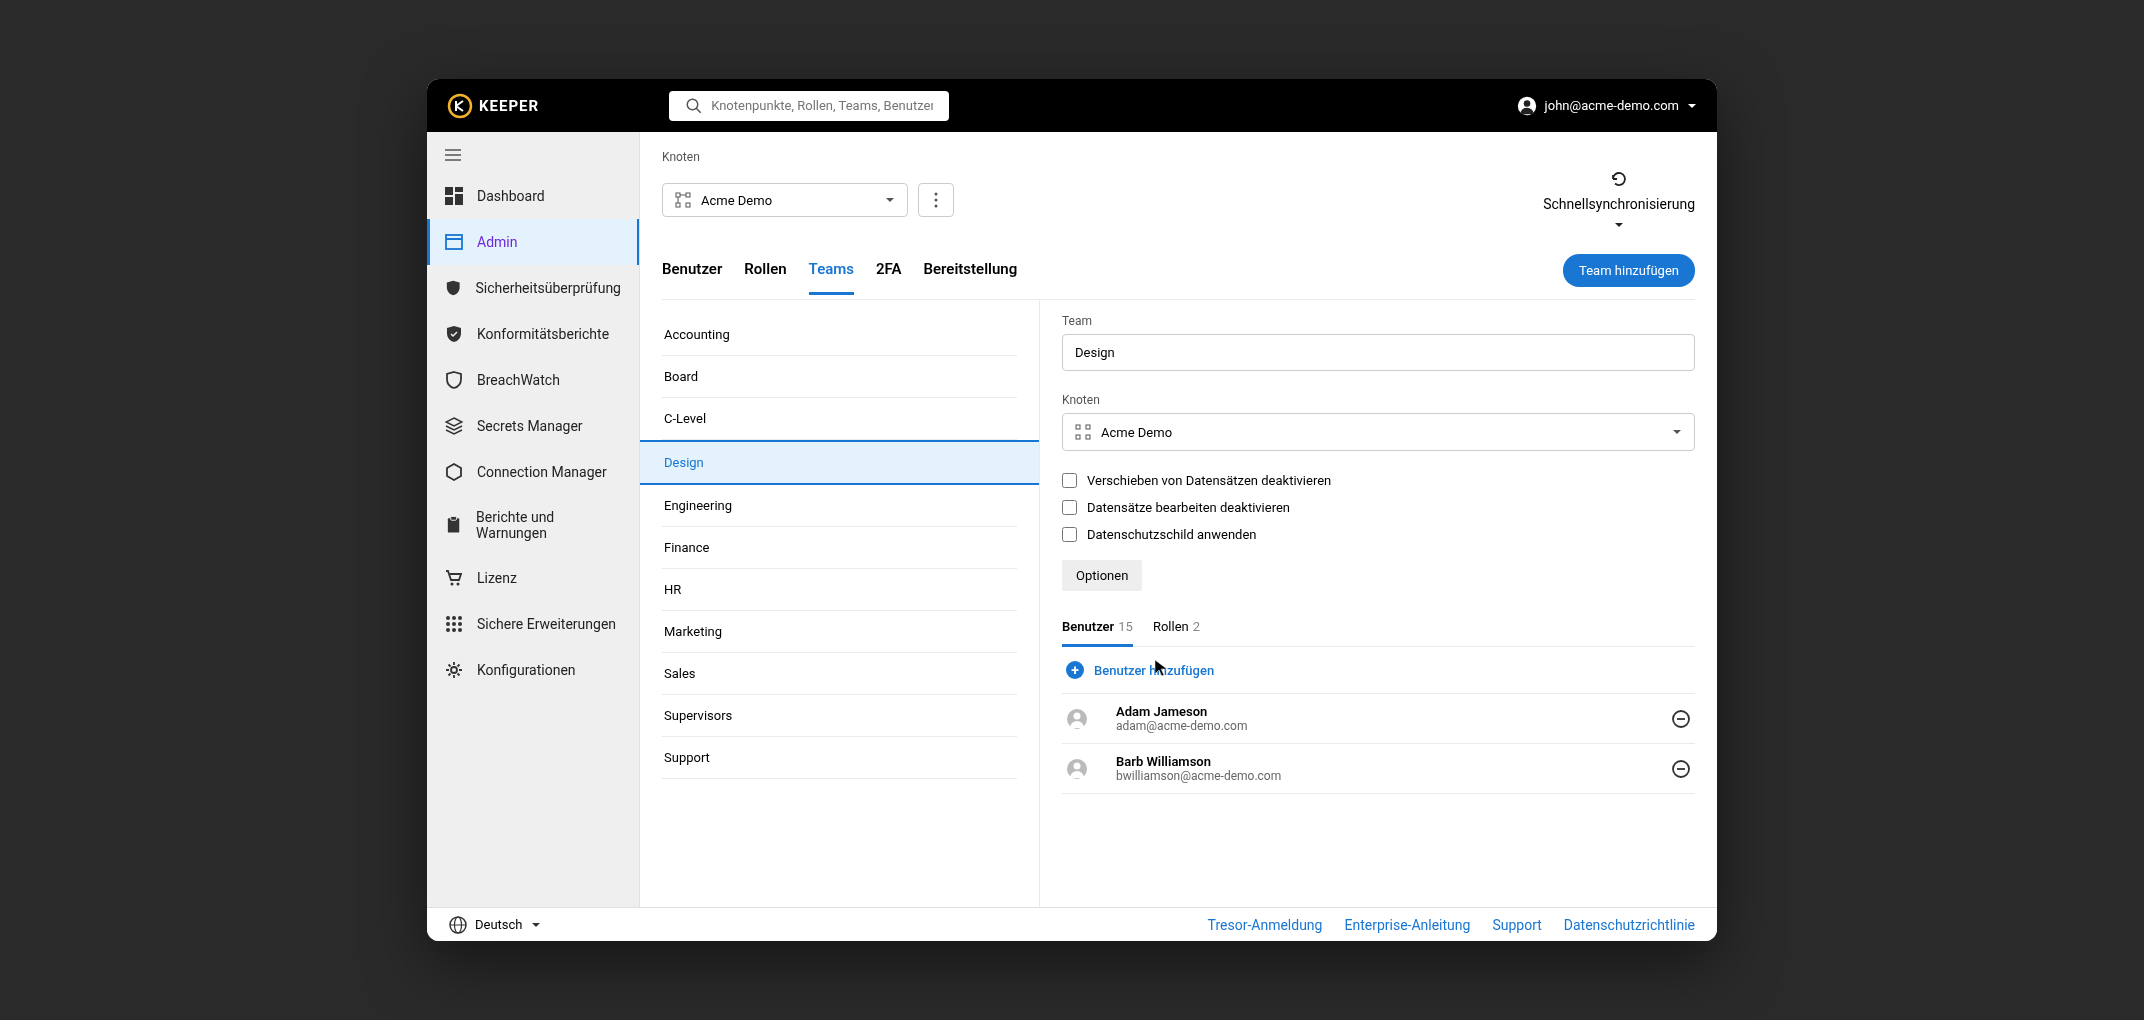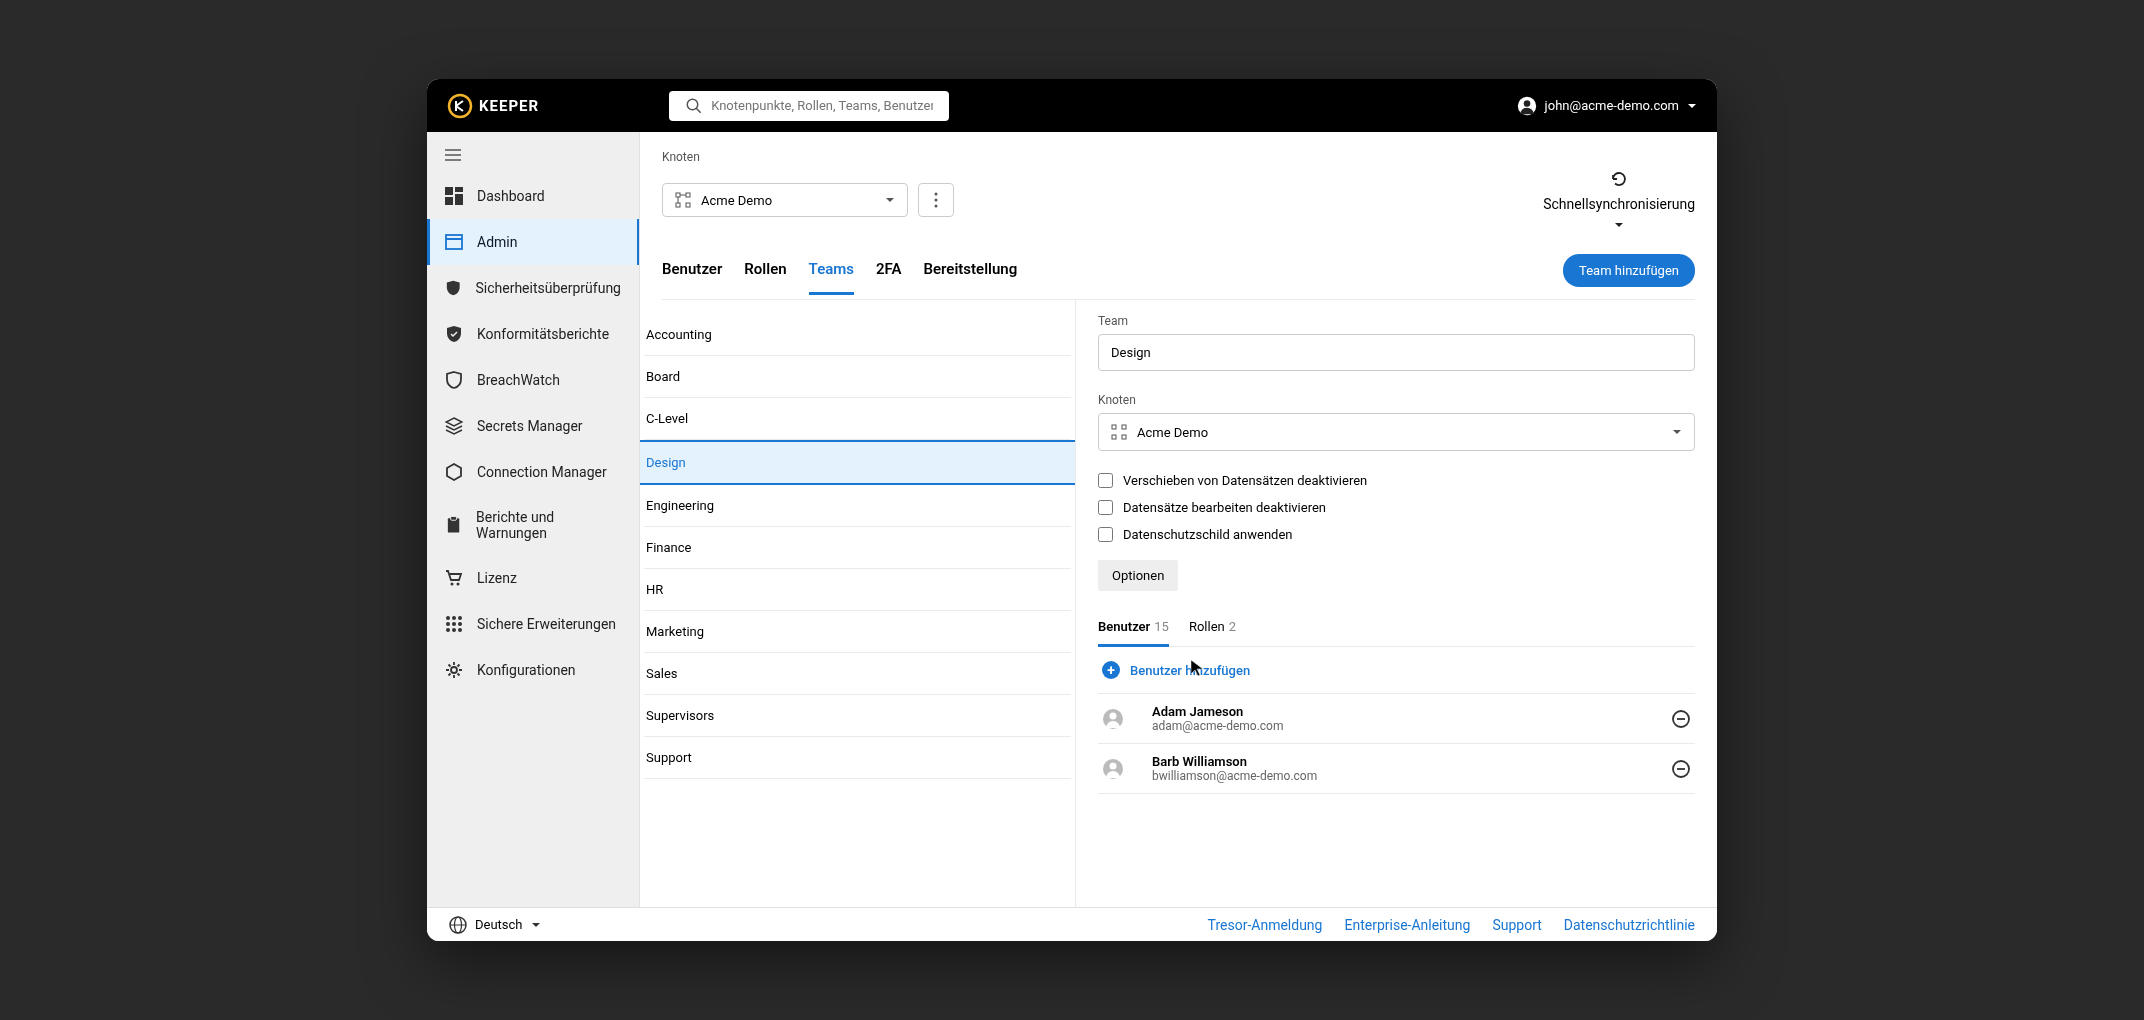--- a/index.html
+++ b/index.html
@@ -11,38 +11,38 @@
   .logo-text { color: #fff; font-size: 15px; font-weight: 700; letter-spacing: 1px; }
   .search-wrap { display: flex; align-items: center; background: #fff; border-radius: 4px; padding: 6px 16px; width: 280px; }
   .search-wrap input { border: none; outline: none; font-size: 13px; flex: 1; background: transparent; }
   .topbar-spacer { flex: 1; }
   .account { display: flex; align-items: center; gap: 8px; color: #fff; font-size: 13px; cursor: pointer; }
   .main-body { flex: 1; display: flex; overflow: hidden; }
   .sidebar { width: 213px; background: #efefef; border-right: 1px solid #e0e0e0; display: flex; flex-direction: column; }
   .hamburger { padding: 14px 18px 8px; }
   .nav-list { display: flex; flex-direction: column; }
   .nav-item { display: flex; align-items: center; gap: 14px; padding: 14px 18px; font-size: 14px; color: #222; cursor: pointer; position: relative; }
-  .nav-item.active { color: #0f172a; background: #e3f2fd; border-left: 3px solid #1976d2; padding-left: 15px; }
+  .nav-item.active { color: #6d28d9; background: #e3f2fd; border-left: 3px solid #1976d2; padding-left: 15px; }
   .nav-item.active::after { content: ""; position: absolute; right: 0; top: 0; bottom: 0; width: 2px; background: #1976d2; }
   .content { flex: 1; display: flex; flex-direction: column; overflow: hidden; background: #fff; }
   .content-header { padding: 18px 22px 0; }
   .knoten-label { font-size: 12px; color: #555; }
   .header-row1 { display: flex; align-items: center; justify-content: space-between; margin-top: 6px; }
   .node-group { display: flex; gap: 10px; }
   .node-select { display: flex; align-items: center; gap: 10px; border: 1px solid #ccc; border-radius: 4px; padding: 8px 12px; width: 246px; font-size: 13px; cursor: pointer; justify-content: space-between; }
   .node-select-left { display: flex; align-items: center; gap: 10px; }
   .kebab { border: 1px solid #ccc; border-radius: 4px; width: 36px; display: flex; align-items: center; justify-content: center; cursor: pointer; }
   .quicksync { display: flex; align-items: center; gap: 8px; font-size: 14px; cursor: pointer; flex-direction: column; }
   .header-row2 { display: flex; align-items: center; justify-content: space-between; margin-top: 24px; border-bottom: 1px solid #eaeaea; }
   .tabs-main { display: flex; gap: 22px; }
   .tab-main { font-size: 15px; font-weight: 600; padding-bottom: 14px; cursor: pointer; }
   .tab-main.active { color: #1976d2; border-bottom: 3px solid #1976d2; margin-bottom: -1px; }
   .add-team-btn { background: #1976d2; color: #fff; border: none; border-radius: 16px; padding: 9px 16px; font-size: 13px; cursor: pointer; margin-bottom: 12px; }
   .content-split { flex: 1; display: flex; overflow: hidden; }
-  .team-list { width: 436px; border-right: 1px solid #eaeaea; overflow-y: auto; padding: 14px 4px 0; }
+  .team-list { width: 400px; border-right: 1px solid #eaeaea; overflow-y: auto; padding: 14px 22px 0; }
   .team-item { font-size: 13px; padding: 13px 2px; border-bottom: 1px solid #eaeaea; cursor: pointer; }
   .team-item.selected { color: #1976d2; background: #e3f2fd; border-top: 2px solid #1976d2; border-bottom: 2px solid #1976d2; margin-left: -22px; margin-right: -22px; padding-left: 24px; padding-right: 24px; }
   .detail { flex: 1; overflow-y: auto; padding: 14px 22px; }
   .field-label { font-size: 12px; color: #555; margin-bottom: 6px; }
   .text-input { width: 100%; border: 1px solid #ccc; border-radius: 4px; padding: 10px 12px; font-size: 13px; margin-bottom: 22px; }
   .select-box { display: flex; align-items: center; justify-content: space-between; border: 1px solid #ccc; border-radius: 4px; padding: 10px 12px; font-size: 13px; cursor: pointer; margin-bottom: 22px; }
   .select-left { display: flex; align-items: center; gap: 10px; }
   .check-row { display: flex; align-items: center; gap: 10px; font-size: 13px; margin-bottom: 12px; }
   .check-row input[type=checkbox] { width: 15px; height: 15px; cursor: pointer; }
   .options-btn { background: #eee; border: none; padding: 8px 14px; font-size: 13px; border-radius: 2px; cursor: pointer; margin-top: 6px; }

